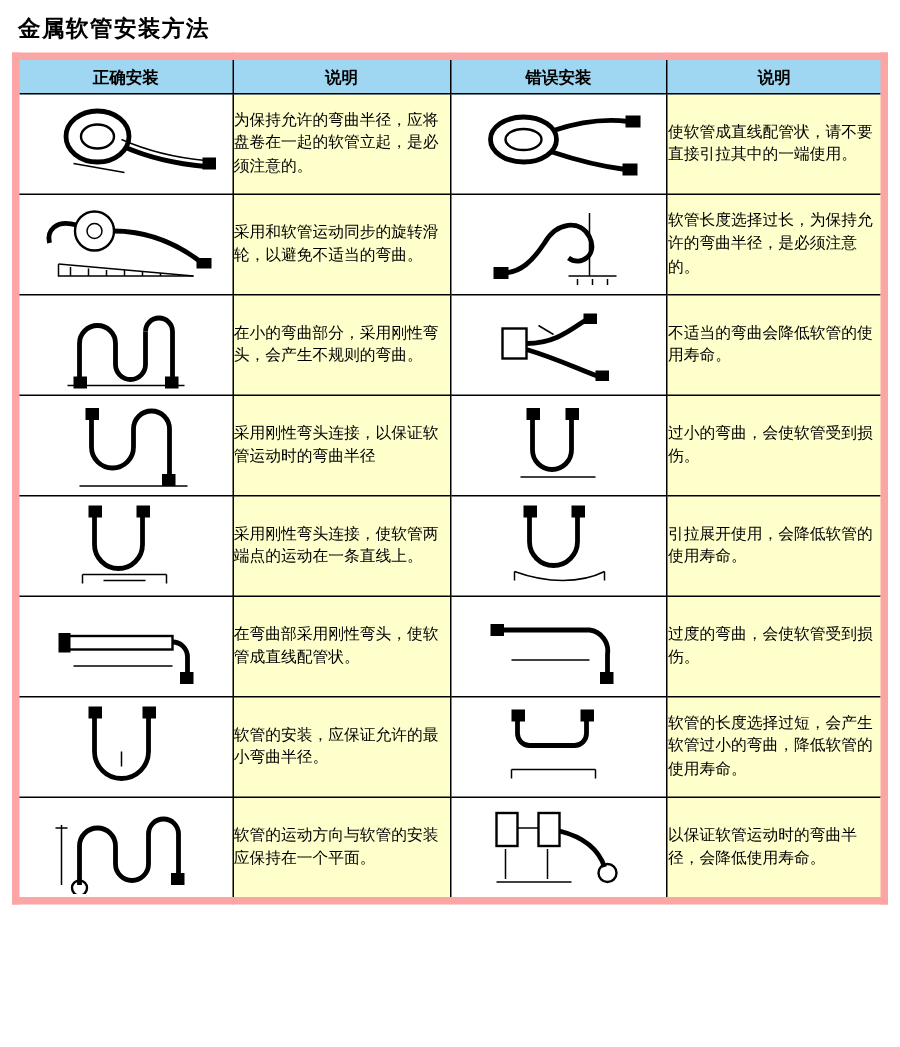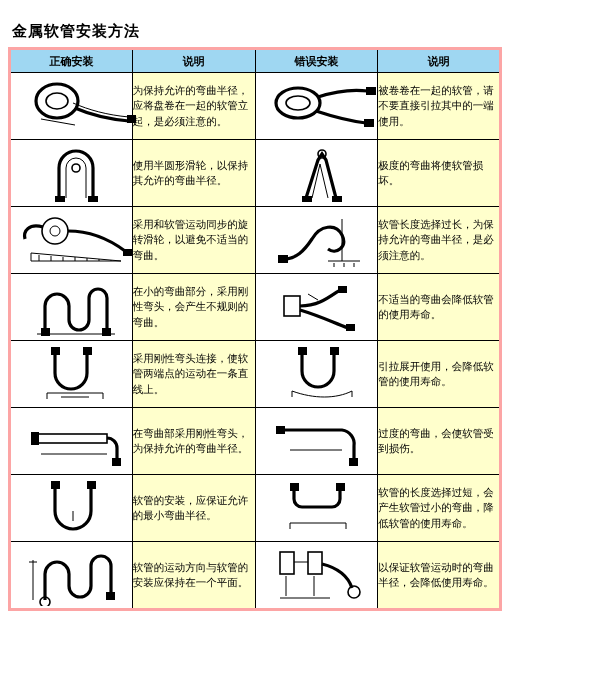--- a/index.html
+++ b/index.html
@@ -12,28 +12,28 @@
   }
   .page{
     width:600px;height:698px;
     box-sizing:border-box;
     padding:6px 8px 0 8px;
   }
   .title{
     font-size:15px;
     font-weight:bold;
     letter-spacing:1px;
-    margin:16px 0 6px 4px;
+    margin:4px 0 6px 4px;
     color:#000;
   }
   table.grid{
     border-collapse:collapse;
-    width:494px;
+    width:584px;
     table-layout:fixed;
-    border:3px solid #fca5a5;
+    border:5px solid #fca5a5;
   }
   table.grid td,table.grid th{
     border:1px solid #000;
     padding:0;
     vertical-align:middle;
   }
   th.hdr{
     background:#9fd7f2;
     font-size:11px;
     font-weight:bold;
@@ -98,45 +98,23 @@
         <td class="img">
           <svg width="130" height="62" viewBox="0 0 130 62">
             <ellipse cx="42" cy="28" rx="22" ry="15" class="ink-thick"></ellipse>
             <ellipse cx="42" cy="28" rx="12" ry="7" class="ink"></ellipse>
             <path d="M62 22 C80 16 96 14 112 16" class="ink-thick"></path>
             <rect x="110" y="12" width="10" height="8" class="solid"></rect>
             <path d="M60 36 C78 42 94 46 110 48" class="ink-thick"></path>
             <rect x="108" y="44" width="10" height="8" class="solid"></rect>
           </svg>
         </td>
-        <td class="desc">被卷卷在一起的软管，请不要直接引拉其中的一端使用。</td>
-      </tr>
-
-      <tr>
-        <td class="img">
-          <svg width="130" height="62" viewBox="0 0 130 62">
-            <path d="M48 56 L48 26 A17 17 0 0 1 82 26 L82 56" class="ink-thick"></path>
-            <path d="M55 56 L55 26 A10 10 0 0 1 75 26 L75 56" class="ink-thin"></path>
-            <circle cx="65" cy="26" r="4" class="ink"></circle>
-            <rect x="44" y="54" width="10" height="6" class="solid"></rect>
-            <rect x="77" y="54" width="10" height="6" class="solid"></rect>
-          </svg>
-        </td>
-        <td class="desc">使用半圆形滑轮，以保持其允许的弯曲半径。</td>
-        <td class="img">
-          <svg width="130" height="62" viewBox="0 0 130 62">
-            <path d="M50 56 L62 18 L66 12 L70 18 L80 56" class="ink-thick"></path>
-            <path d="M56 56 L64 22 L72 56" class="ink-thin"></path>
-            <circle cx="66" cy="12" r="4" class="ink"></circle>
-            <rect x="46" y="54" width="10" height="6" class="solid"></rect>
-            <rect x="76" y="54" width="10" height="6" class="solid"></rect>
-          </svg>
-        </td>
-        <td class="desc">极度的弯曲将使软管损坏。</td>
-      </tr>
+        <td class="desc">使软管成直线配管状，请不要直接引拉其中的一端使用。</td>
+      </tr>
+
 
       <tr>
         <td class="img">
           <svg width="130" height="62" viewBox="0 0 130 62">
             <circle cx="44" cy="22" r="13" class="ink"></circle>
             <circle cx="44" cy="22" r="5" class="ink-thin"></circle>
             <path d="M32 18 C18 14 12 22 14 30" class="ink-thick"></path>
             <path d="M57 22 C80 22 98 30 114 42" class="ink-thick"></path>
             <rect x="112" y="40" width="10" height="7" class="solid"></rect>
             <path d="M20 44 L110 52" class="ink-thin"></path>
@@ -174,20 +152,41 @@
             <path d="M44 30 C62 30 72 22 84 14" class="ink-thick"></path>
             <path d="M44 34 C64 40 76 46 92 52" class="ink-thick"></path>
             <rect x="82" y="10" width="9" height="7" class="solid"></rect>
             <rect x="90" y="48" width="9" height="7" class="solid"></rect>
             <path d="M52 18 L62 24" class="ink-thin"></path>
           </svg>
         </td>
         <td class="desc">不适当的弯曲会降低软管的使用寿命。</td>
       </tr>
 
+      <tr>
+        <td class="img">
+          <svg width="130" height="62" viewBox="0 0 130 62">
+            <path d="M42 10 L42 32 A14 14 0 0 0 70 32 L70 20" class="ink-thick"></path>
+            <path d="M70 20 A12 12 0 0 1 94 20 L94 54" class="ink-thick"></path>
+            <rect x="38" y="6" width="9" height="8" class="solid"></rect>
+            <rect x="89" y="50" width="9" height="8" class="solid"></rect>
+            <path d="M34 58 L106 58" class="ink-thin"></path>
+          </svg>
+        </td>
+        <td class="desc">采用刚性弯头连接，以保证软管运动时的弯曲半径</td>
+        <td class="img">
+          <svg width="130" height="62" viewBox="0 0 130 62">
+            <path d="M48 10 L48 34 A13 13 0 0 0 74 34 L74 12" class="ink-thick"></path>
+            <rect x="44" y="6" width="9" height="8" class="solid"></rect>
+            <rect x="70" y="6" width="9" height="8" class="solid"></rect>
+            <path d="M40 52 L90 52" class="ink-thin"></path>
+          </svg>
+        </td>
+        <td class="desc">过小的弯曲，会使软管受到损伤。</td>
+      </tr>
 
       <tr>
         <td class="img">
           <svg width="130" height="62" viewBox="0 0 130 62">
             <path d="M44 8 L44 30 A16 16 0 0 0 76 30 L76 8" class="ink-thick"></path>
             <rect x="40" y="4" width="9" height="8" class="solid"></rect>
             <rect x="72" y="4" width="9" height="8" class="solid"></rect>
             <path d="M36 50 L92 50" class="ink-thin"></path>
             <path d="M36 50 L36 56 M92 50 L92 56" class="ink-thin"></path>
             <path d="M50 54 L78 54" class="ink-thin"></path>
@@ -209,21 +208,21 @@
       <tr>
         <td class="img">
           <svg width="130" height="62" viewBox="0 0 130 62">
             <rect x="26" y="24" width="70" height="9" class="ink"></rect>
             <path d="M96 28 A10 10 0 0 1 106 38 L106 52" class="ink-thick"></path>
             <rect x="20" y="22" width="8" height="13" class="solid"></rect>
             <rect x="101" y="48" width="9" height="8" class="solid"></rect>
             <path d="M30 44 L96 44" class="ink-thin"></path>
           </svg>
         </td>
-        <td class="desc">在弯曲部采用刚性弯头，为保持允许的弯曲半径。</td>
+        <td class="desc">在弯曲部采用刚性弯头，使软管成直线配管状。</td>
         <td class="img">
           <svg width="130" height="62" viewBox="0 0 130 62">
             <path d="M26 20 L86 20 A14 14 0 0 1 98 36 L98 52" class="ink-thick"></path>
             <rect x="20" y="16" width="9" height="8" class="solid"></rect>
             <rect x="93" y="48" width="9" height="8" class="solid"></rect>
             <path d="M34 40 L86 40" class="ink-thin"></path>
           </svg>
         </td>
         <td class="desc">过度的弯曲，会使软管受到损伤。</td>
       </tr>

